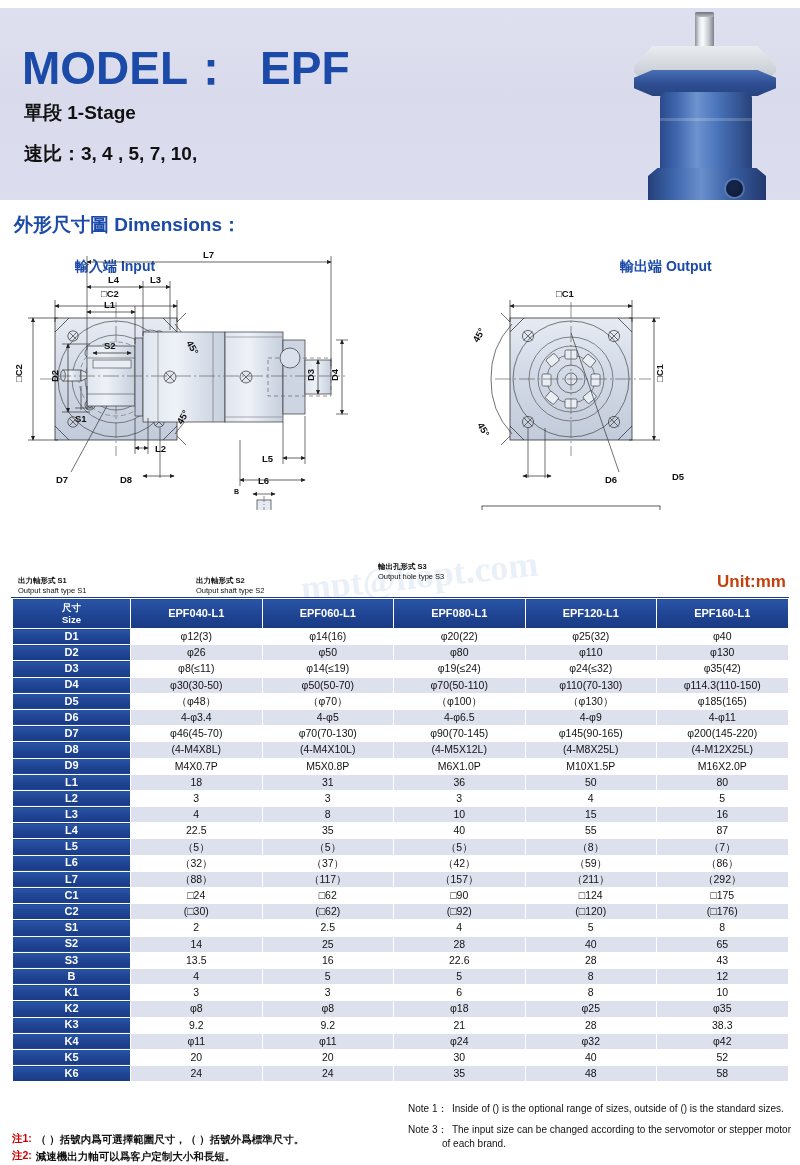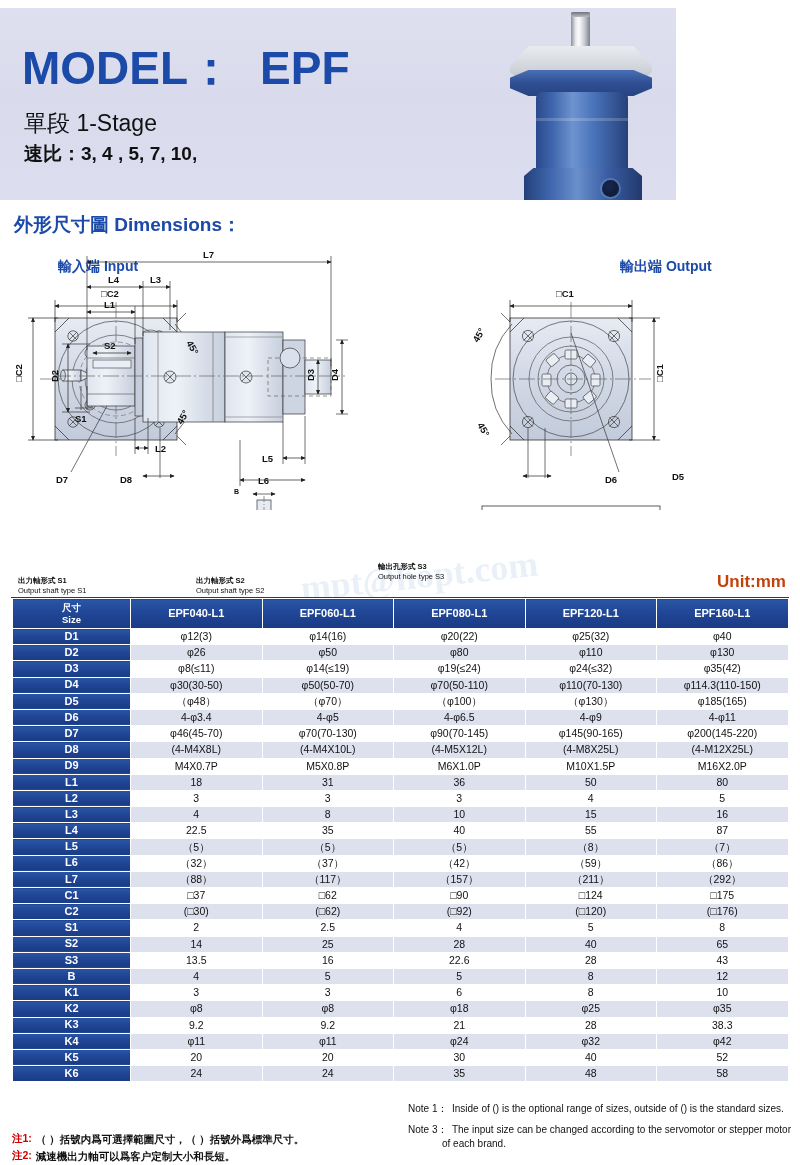--- a/index.html
+++ b/index.html
@@ -6,35 +6,35 @@
   html, body {
     width: 800px; height: 1165px;
     background: #ffffff;
     font-family: "Liberation Sans", "DejaVu Sans", sans-serif;
     overflow: hidden;
   }
   #page { position: relative; width: 800px; height: 1165px; background:#fff; }
 
   
   .banner {
-    position: absolute; left: 0; top: 8px; width: 676px; height: 192px;
+    position: absolute; left: 0; top: 8px; width: 800px; height: 192px;
     background: linear-gradient(180deg,#dfe0ef 0%,#d9dbec 45%,#dcddee 100%);
     overflow: hidden;
   }
   .banner-title {
     position: absolute; left: 22px; top: 30px;
     font-size: 46px; font-weight: bold; color: #1b4aa8;
     letter-spacing: 0px; white-space: nowrap;
     font-family: "Liberation Sans","DejaVu Sans",sans-serif;
   }
   .banner-title .mcolon { font-weight: bold; letter-spacing:-2px; }
   .banner-title .mval { margin-left: 28px; }
   .banner-sub1 {
-    position: absolute; left: 24px; top: 100px;
-    font-size: 23px; font-weight: normal; color: #111; white-space: nowrap;
+    position: absolute; left: 24px; top: 92px;
+    font-size: 19px; font-weight: bold; color: #111; white-space: nowrap;
   }
   .banner-sub2 {
     position: absolute; left: 24px; top: 133px;
     font-size: 19px; font-weight: bold; color: #111; white-space: nowrap;
   }
 
   
   .photo { position: absolute; right: 8px; top: 0px; width: 176px; height: 200px; }
   .ph-shaft {
     position:absolute; left:79px; top:4px; width:19px; height:58px;
@@ -75,21 +75,21 @@
     background:radial-gradient(circle at 40% 35%,#16264d,#0d1830);
     box-shadow: 0 0 0 2px rgba(120,150,200,.45);
   }
 
   
   .dim-title {
     position:absolute; left:14px; top:212px;
     font-size:19px; font-weight:bold; color:#1b4aa8; white-space:nowrap;
   }
   .lbl-input {
-    position:absolute; left:58px; top:258px;
+    position:absolute; left:75px; top:258px;
     font-size:14px; font-weight:bold; color:#1b4aa8; white-space:nowrap;
   }
   .lbl-output {
     position:absolute; left:620px; top:258px;
     font-size:14px; font-weight:bold; color:#1b4aa8; white-space:nowrap;
   }
   .drawing { position:absolute; left:0; top:240px; width:800px; height:270px; }
   .drawing svg { display:block; }
 
   
@@ -695,21 +695,21 @@
           <tr>
             <th class="rowhdr">L7</th>
             <td>（88）</td>
             <td>（117）</td>
             <td>（157）</td>
             <td>（211）</td>
             <td>（292）</td>
           </tr>
           <tr>
             <th class="rowhdr">C1</th>
-            <td>□37</td>
+            <td>□24</td>
             <td>□62</td>
             <td>□90</td>
             <td>□124</td>
             <td>□175</td>
           </tr>
           <tr>
             <th class="rowhdr">C2</th>
             <td>(□30)</td>
             <td>(□62)</td>
             <td>(□92)</td>

